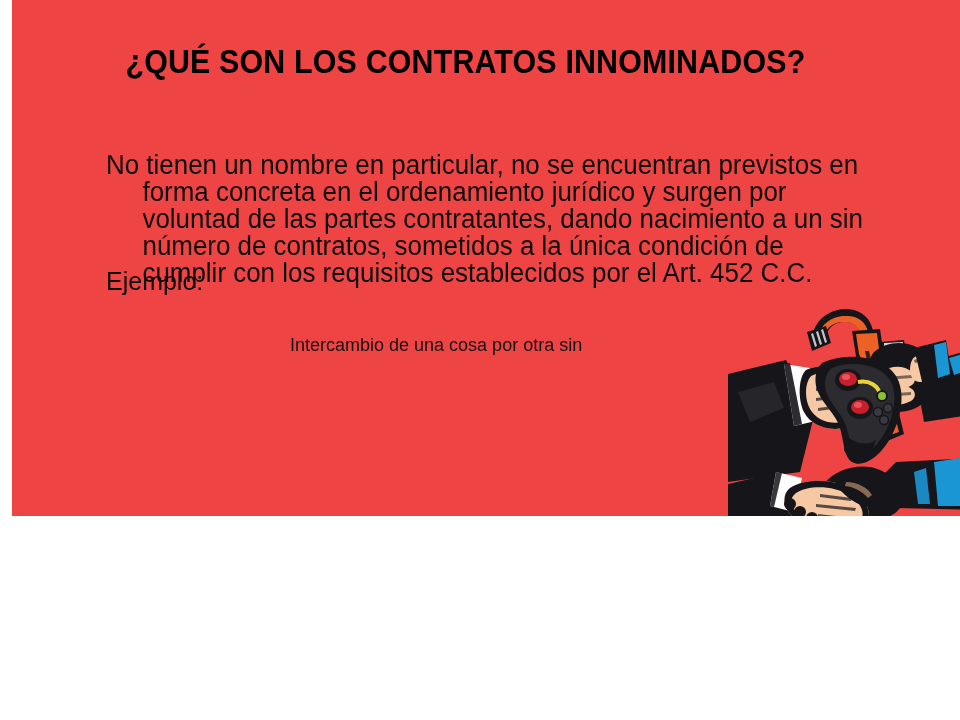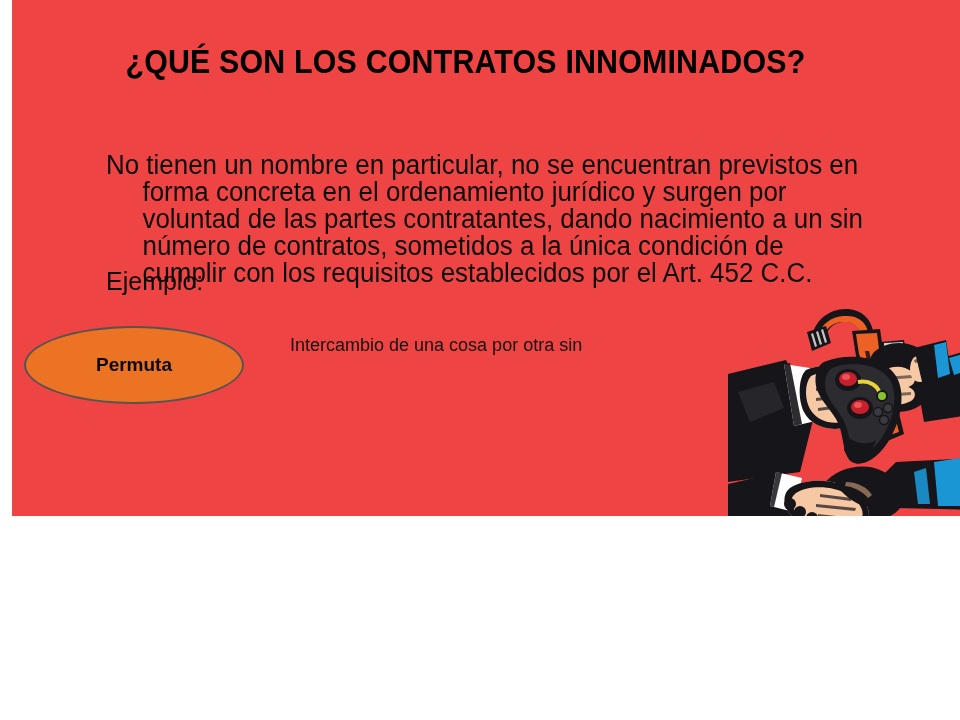--- a/index.html
+++ b/index.html
@@ -145,24 +145,20 @@
 <div id="slide">
 
   <div id="slide-title">¿QUÉ SON LOS CONTRATOS INNOMINADOS?</div>
 
   <div id="body-paragraph">
       <span class="hang">No tienen un nombre en particular, no se encuentran  previstos en forma concreta en el ordenamiento  jurídico y surgen  por voluntad  de las partes contratantes,  dando nacimiento a un sin número de contratos, sometidos a la única condición de cumplir con los requisitos establecidos por el Art.  452 C.C.</span>
     </div>
 
   <div id="ejemplo-label">Ejemplo:</div>
 
-  <div id="permuta-shape">
-    <div class="oval"></div>
-    <div id="permuta-label">Permuta</div>
-  </div>
 
   <div id="definition-text">
     <span>Intercambio de una cosa por otra sin</span>
   </div>
 
   <div id="handshake-illustration">
     <svg width="248" height="232" viewBox="0 0 248 232" xmlns="http://www.w3.org/2000/svg">
       <defs>
         <style>
           .ol { fill:#16151a; }

